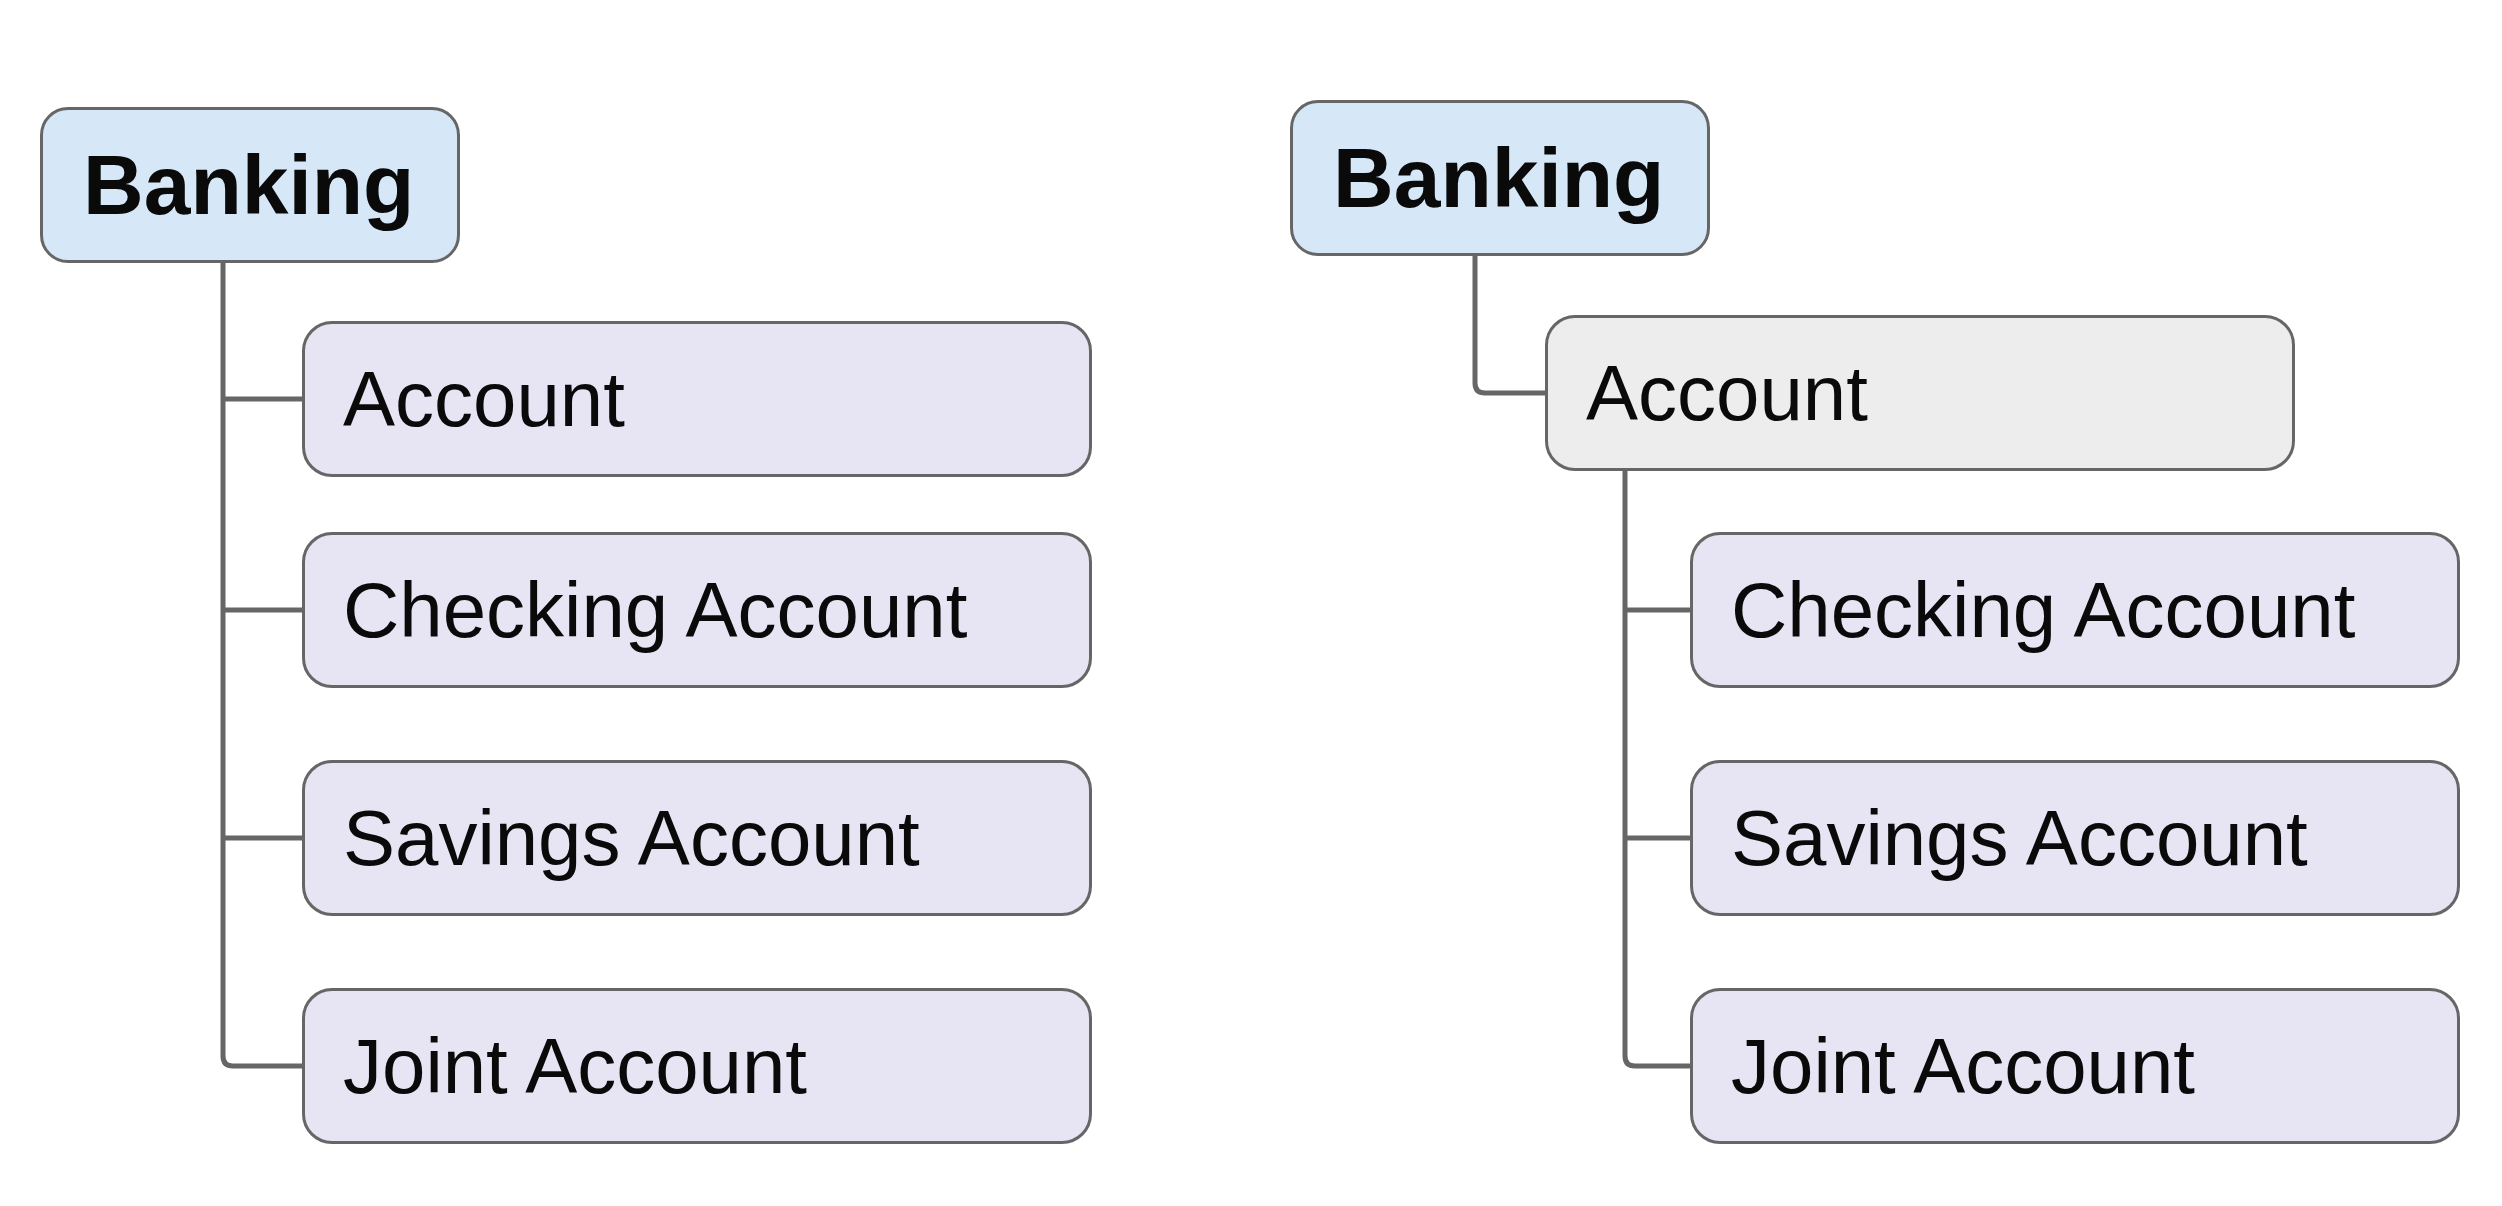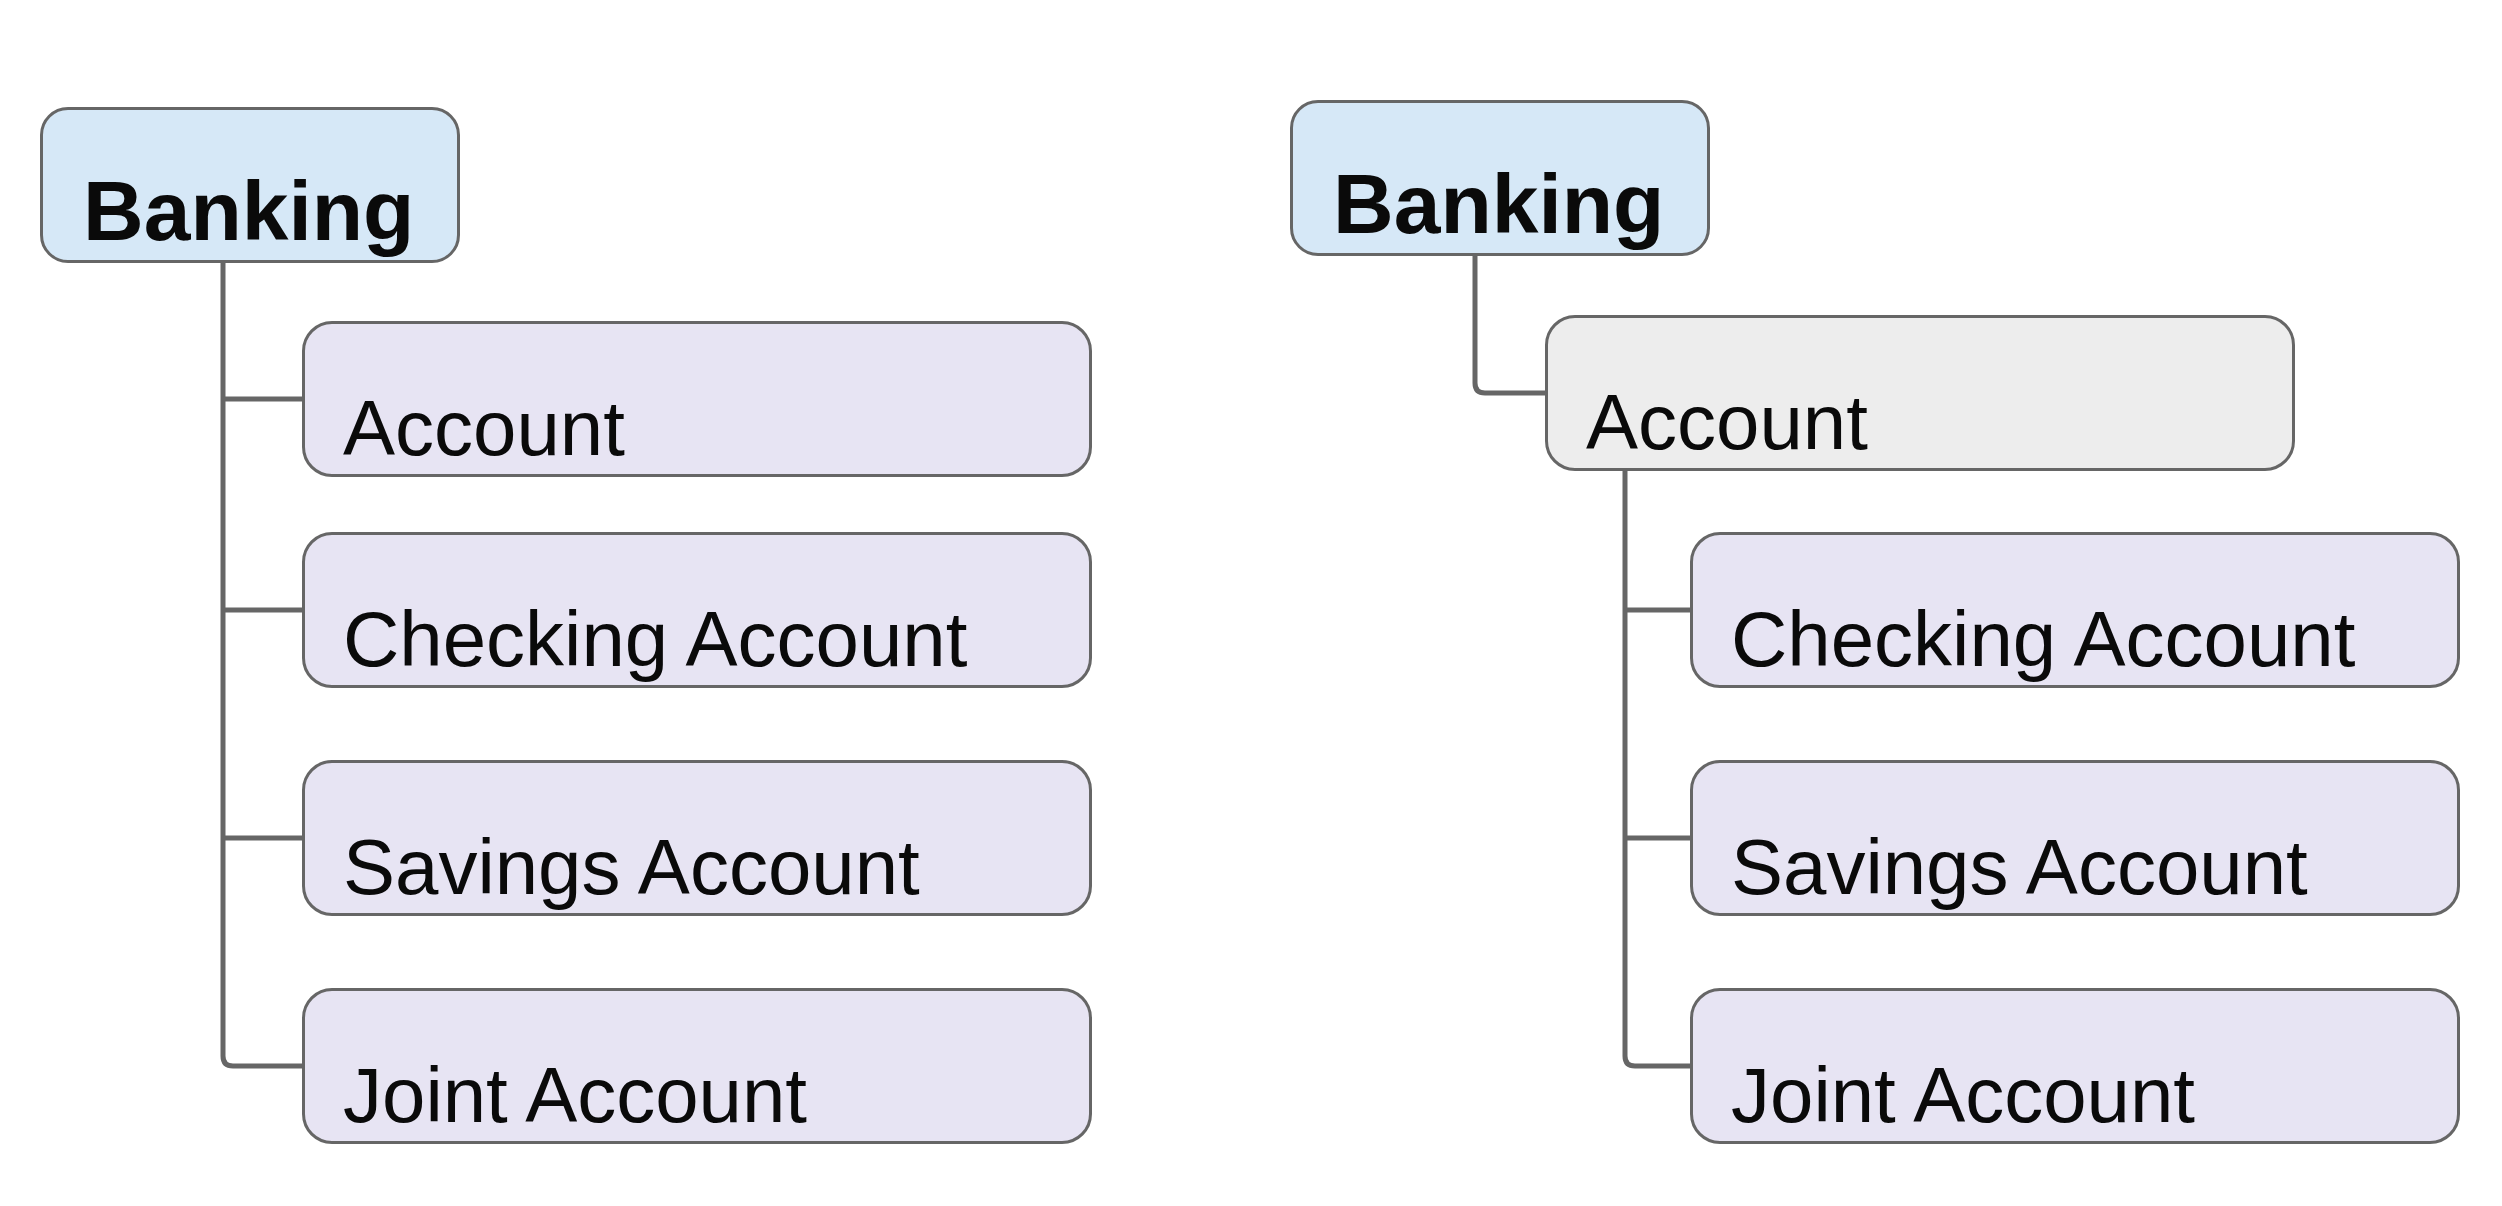--- a/index.html
+++ b/index.html
@@ -28,21 +28,21 @@
     pointer-events: none;
   }
   .connectors path {
     fill: none;
     stroke: var(--connector_color);
     stroke-width: 5;
   }
   .node {
     position: absolute;
     display: flex;
-    align-items: flex-end;
+    align-items: center;
     border: 3px solid var(--border_color);
     border-radius: 30px;
     color: var(--text_color);
     background: var(--branch_fill);
     font-size: 78px;
     font-weight: 400;
     padding-left: 38px;
     white-space: nowrap;
     overflow: hidden;
     cursor: default;

